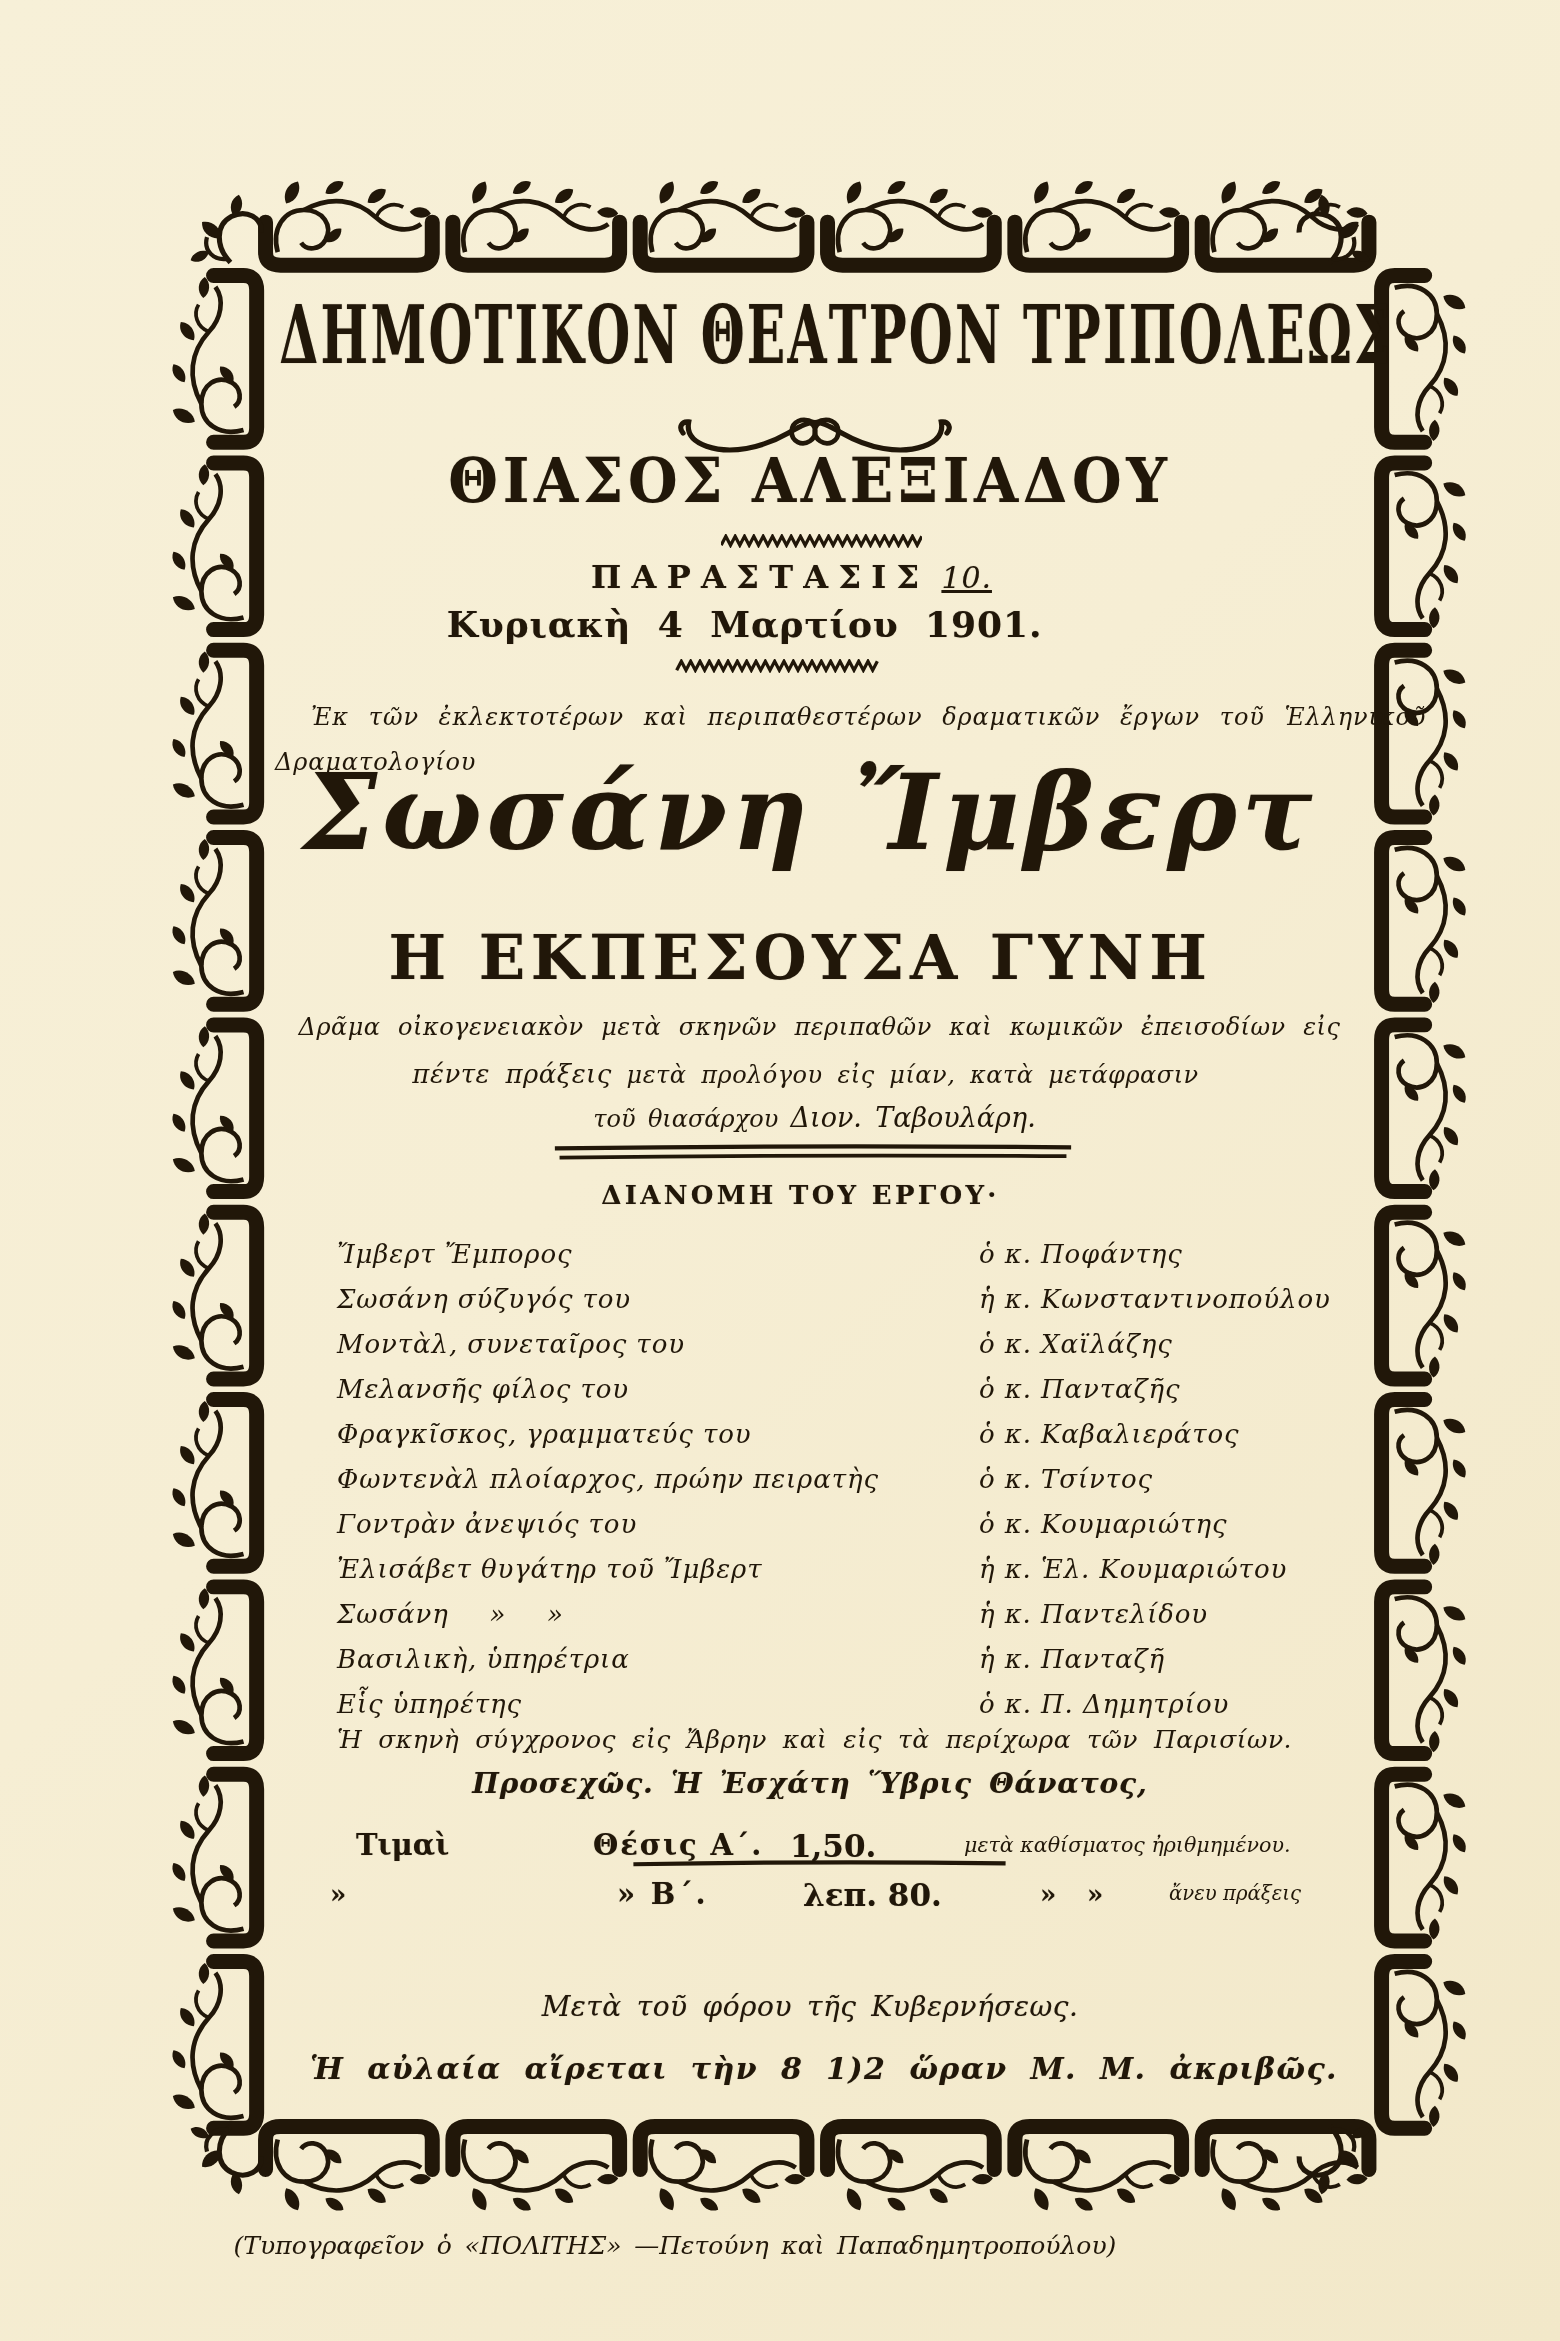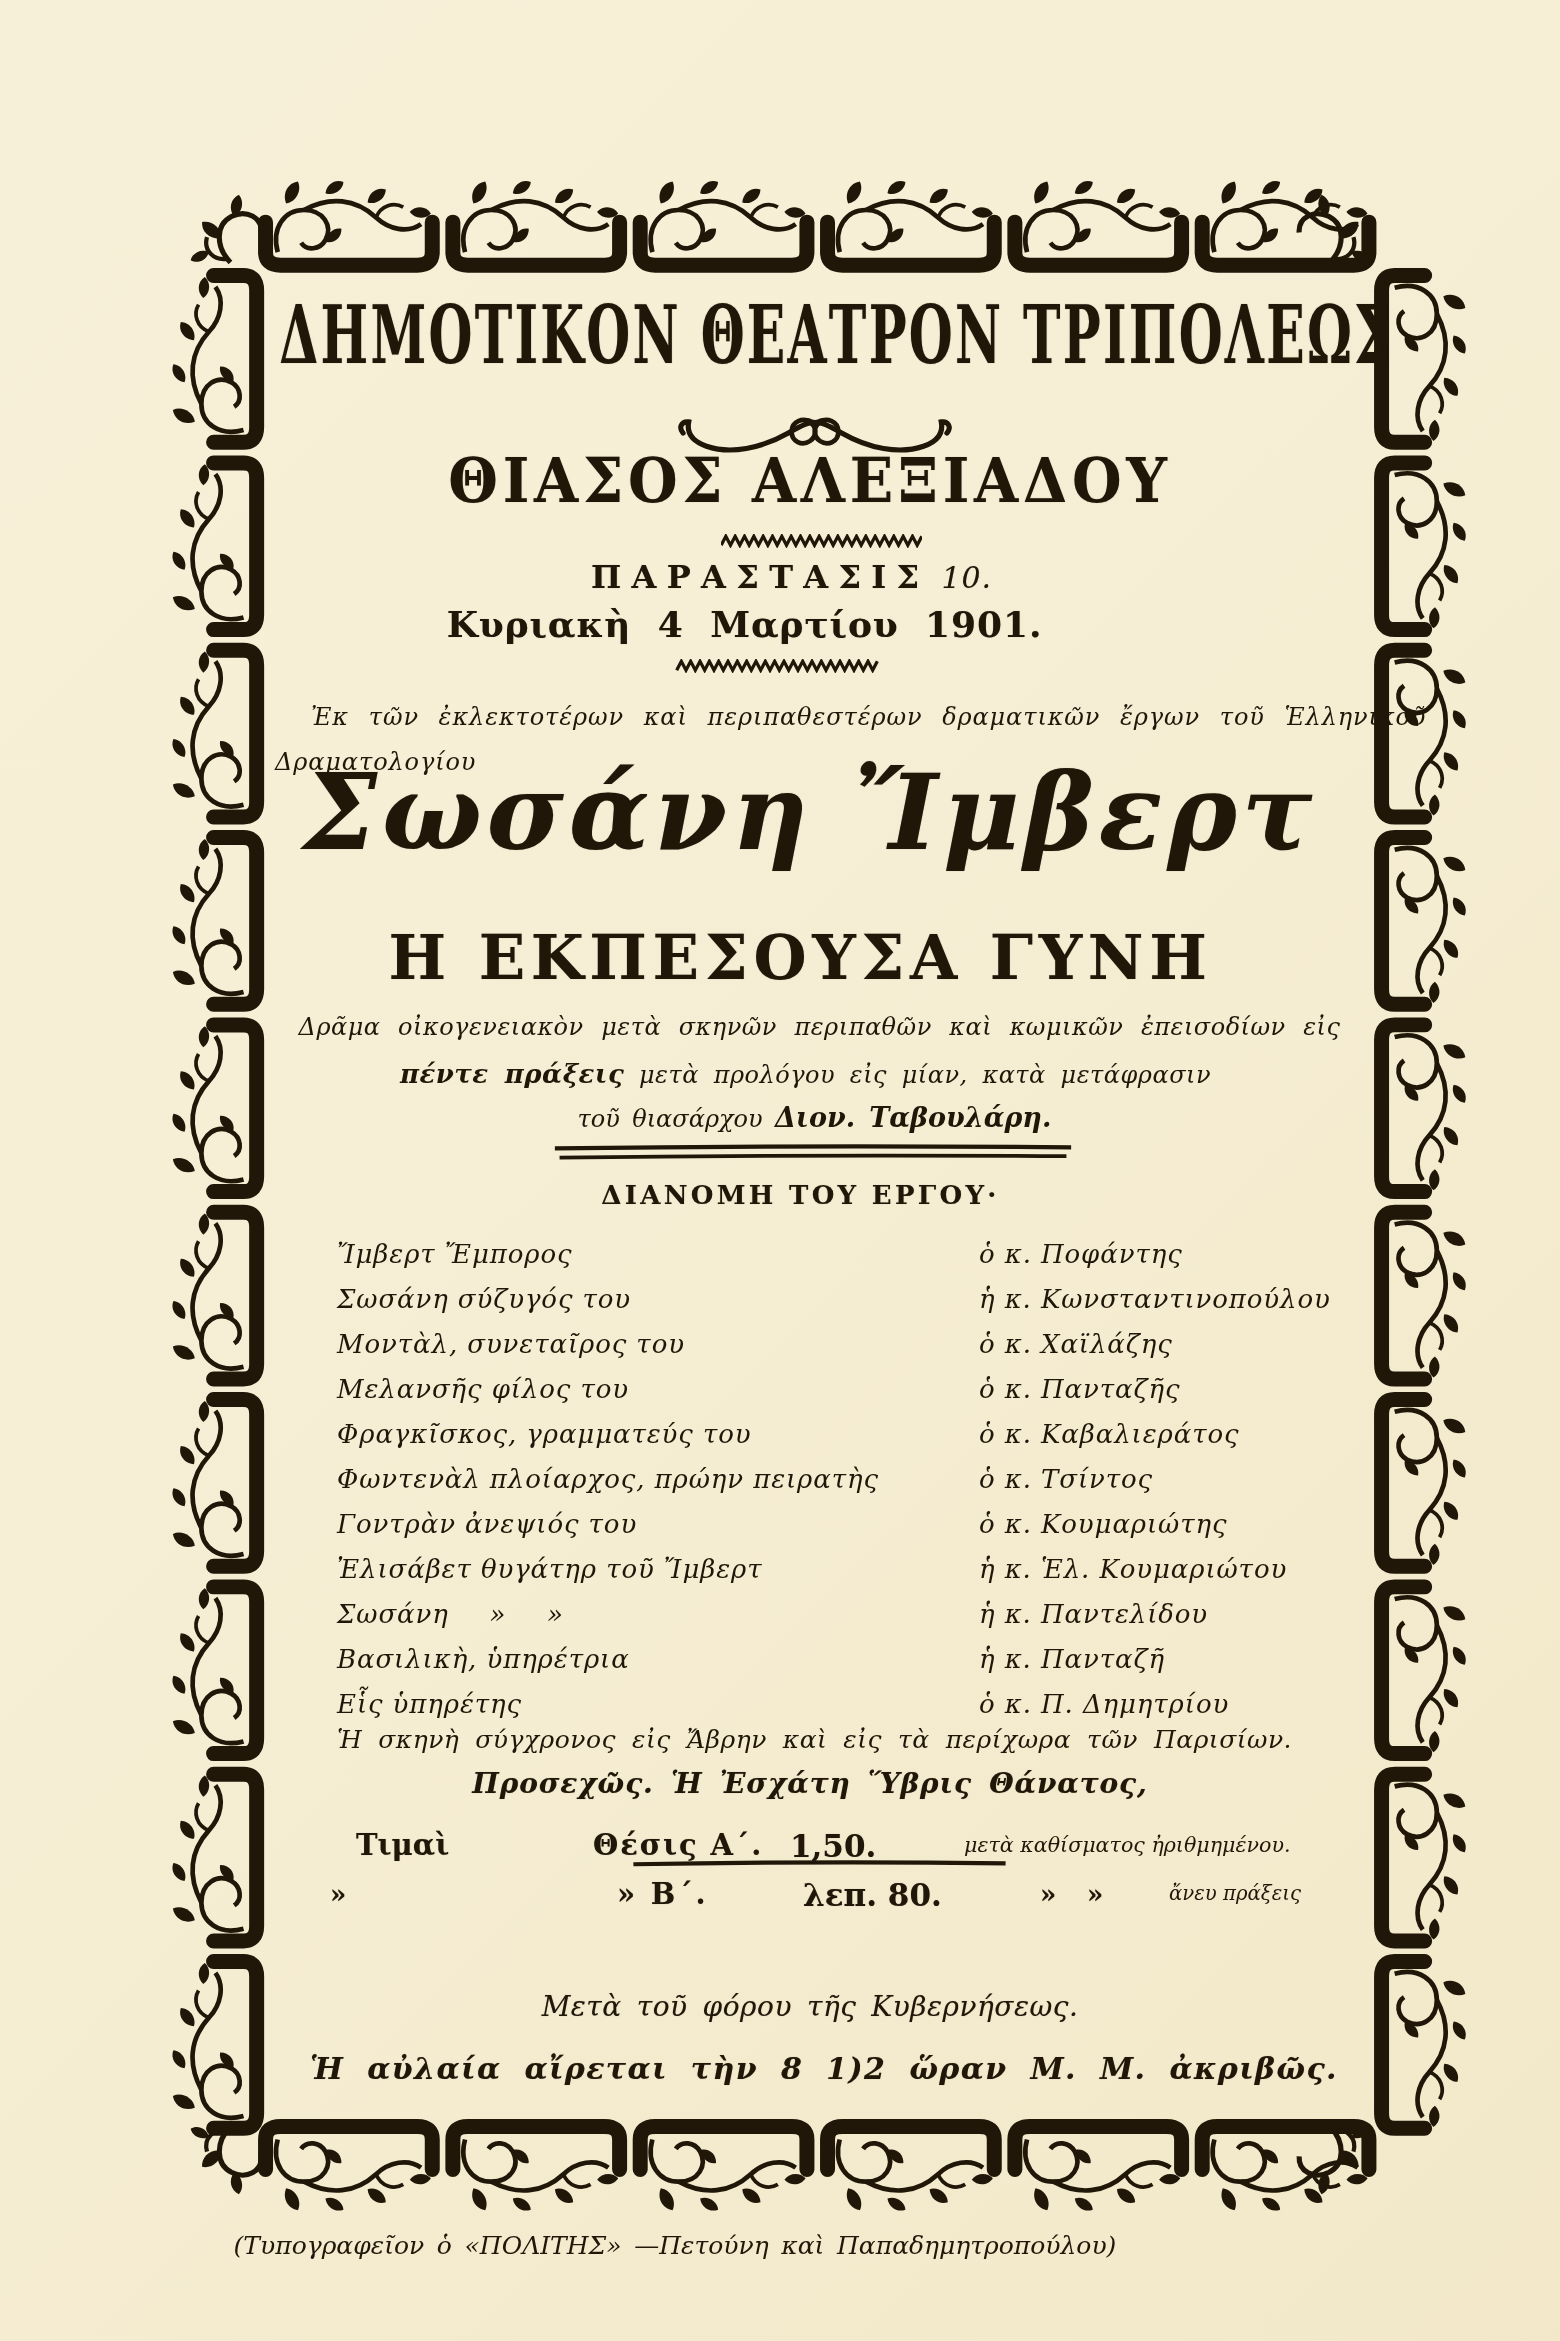--- a/index.html
+++ b/index.html
@@ -14,39 +14,39 @@
     background:linear-gradient(135deg,#f7f0d8 0%, var(--paper) 45%, var(--paper2) 100%);
     color:var(--ink);
     overflow:hidden;
     position:relative;
   }
   .page{position:absolute;inset:0;}
   .abs{position:absolute;}
   .ctr{text-align:center;}
   .nowrap{white-space:nowrap;}
   .soft{text-shadow:0 0 0.9px rgba(33,23,9,.38);}
-  .b{font-weight:bold;margin-top:20px;}
+  .b{font-weight:normal;margin-top:20px;}
 
   .theater-title{left:262px;width:1124px;top:287px;}
   .theater-title .stretch{
     display:inline-block;
     transform:scale(.97,1.55);
     transform-origin:center top;
     font-weight:bold;
     font-size:52px;
     letter-spacing:2.3px;
     white-space:nowrap;
   }
   .flourish{left:670px;top:388px;}
   .troupe{left:262px;width:1096px;top:444px;font-weight:bold;font-size:57px;letter-spacing:4.7px;}
   .troupe .stretch{display:inline-block;transform:scaleY(1.08);transform-origin:center top;white-space:nowrap;}
   .zig1{left:721px;top:534px;}
   .zig2{left:674px;top:659px;}
   .parastasis{left:262px;width:1059px;top:558px;font-weight:bold;font-size:32px;letter-spacing:10.3px;}
-  .parastasis .num{font-weight:normal;font-style:italic;font-size:30px;letter-spacing:0.9px;margin-left:12px;}
+  .parastasis .num{font-weight:normal;font-style:italic;font-size:30px;letter-spacing:0.9px;margin-left:12px;text-decoration:underline;}
   .date-line{left:262px;width:965px;top:603px;font-weight:bold;font-size:36px;word-spacing:13px;letter-spacing:0.9px;}
   .tagline1{left:311px;top:703px;font-style:italic;font-size:24px;word-spacing:11.2px;letter-spacing:0.9px;}
   .tagline2{left:275px;top:748px;font-style:italic;font-size:24px;letter-spacing:0.9px;}
   .main-title{left:262px;width:1096px;top:755px;font-weight:bold;font-style:italic;font-size:105px;letter-spacing:4.7px;line-height:1.1;}
   .subtitle{left:262px;width:1077px;top:922px;font-weight:bold;font-size:61px;letter-spacing:5.6px;}
   .desc1{left:262px;width:1115px;top:1013px;font-style:italic;font-size:24px;word-spacing:9.4px;letter-spacing:0.5px;}
   .desc2{left:262px;width:1087px;top:1059px;font-style:italic;font-size:24px;word-spacing:6.6px;letter-spacing:0.5px;}
   .desc2 .b{font-size:26px;}
   .desc3{left:262px;width:1105px;top:1102px;font-style:italic;font-size:24px;word-spacing:4.7px;}
   .desc3 .b{font-size:27px;}

